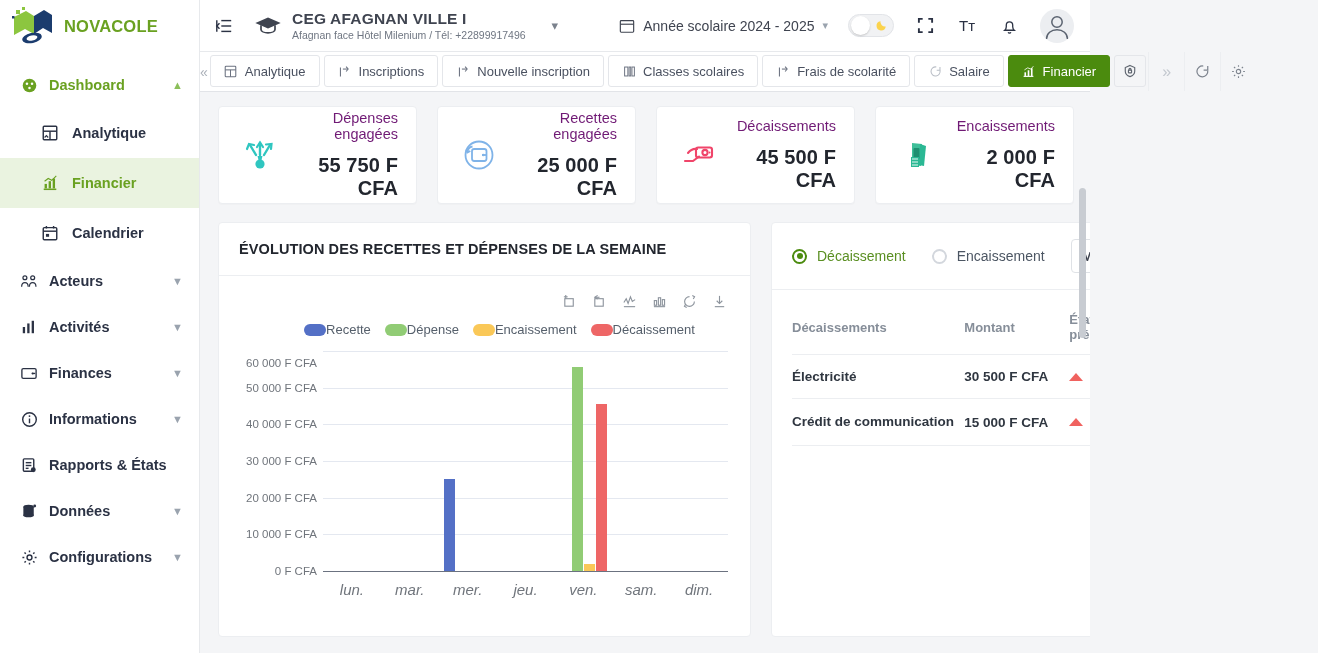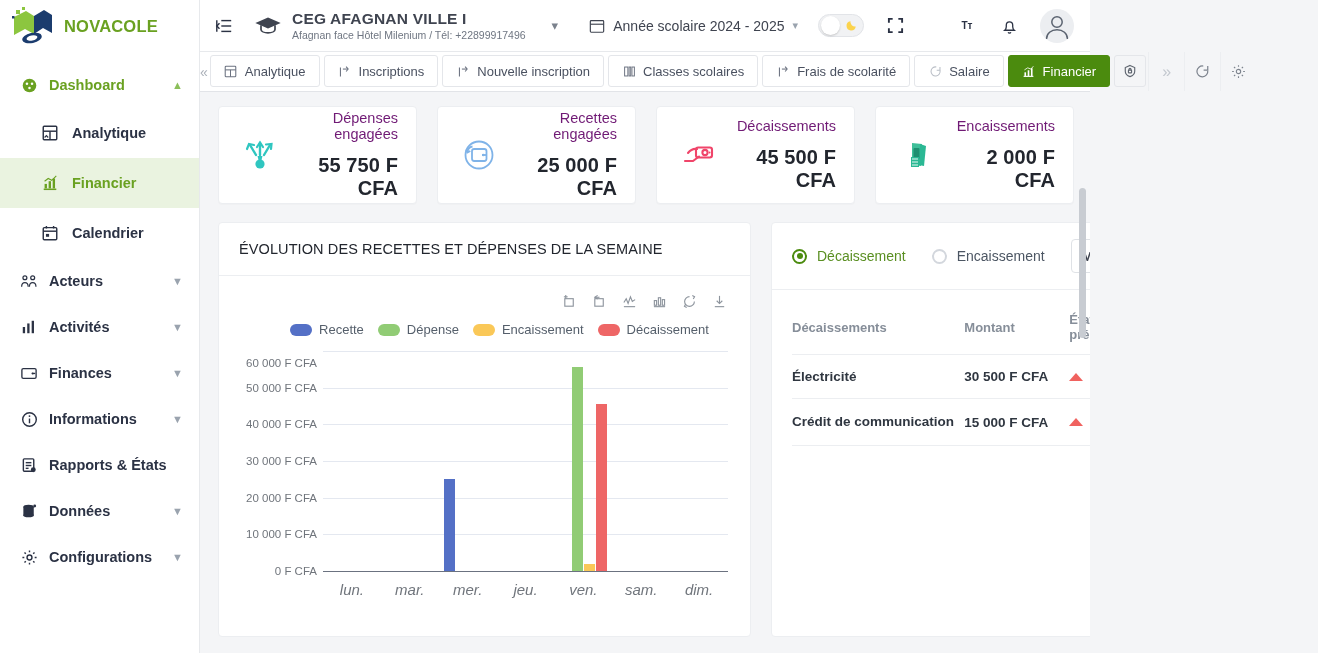--- a/index.html
+++ b/index.html
@@ -98,28 +98,28 @@
   }
   .card-ic { width: 54px; height: 54px; flex: 0 0 54px; display:flex; align-items:center; justify-content:center; }
   .card-txt { flex: 1; text-align: right; }
   .card-label { font-size: 14.5px; color: #701a75; font-weight: 500; }
   .card-value { font-size: 20px; color: #22262e; font-weight: bold; margin-top: 12px; letter-spacing: .1px; }
 
   .panels { display: flex; gap: 20px; margin-top: 18px; }
   .panel-left { width: 533px; flex: 0 0 533px; background:#fff; border:1px solid #eceef1; border-radius:4px; }
   .panel-right { flex: 1; background:#fff; border:1px solid #eceef1; border-radius:4px; }
 
-  .panel-title { padding: 18px 20px; font-size: 14.5px; font-weight: normal; color: #22262e; border-bottom: 1px solid #eceef1; letter-spacing: .1px; }
+  .panel-title { padding: 18px 20px; font-size: 14.5px; font-weight: bold; color: #22262e; border-bottom: 1px solid #eceef1; letter-spacing: .1px; }
 
   .chart-wrap { padding: 10px 12px 0 12px; position: relative; height: 360px; }
   .chart-tools { display:flex; justify-content:flex-end; gap: 12px; padding: 6px 10px 0 0; color:#8d949d; }
   .chart-tools .ci { width: 18px; height: 18px; display:flex; align-items:center; justify-content:center; cursor:pointer; }
 
   .legend { display:flex; gap: 14px; justify-content:center; align-items:center; margin-top: 12px; padding-left: 30px; }
-  .lg { display:flex; align-items:center; gap: 7px; font-size: 13px; color: #555f6b; }
+  .lg { display:flex; align-items:center; font-size: 13px; color: #555f6b; }
   .lg .sw { width: 22px; height: 12px; border-radius: 6px; }
 
   .plot { position: relative; height: 260px; margin-top: 6px; }
   .ylab { position: absolute; left: 0; width: 86px; text-align: right; font-size: 11.5px; color:#70757c; transform: translateY(-50%); }
   .grid-line { position: absolute; left: 92px; right: 10px; height: 1px; background: #e4e8f0; }
   .axis-line { position: absolute; left: 92px; right: 10px; height: 1px; background: #6b7280; }
   .xlab { position: absolute; font-size: 15px; color: #70757c; text-align: center; transform: translateX(-50%); font-style: italic; }
   .bar { position: absolute; bottom: 0; }
 
   
@@ -368,21 +368,21 @@
 
         <span class="ticon">
           <svg width="17" height="17" viewBox="0 0 18 18" fill="none" stroke="#2b3244" stroke-width="2">
             <polyline points="2,6 2,2 6,2"></polyline>
               <polyline points="12,2 16,2 16,6"></polyline>
               <polyline points="16,12 16,16 12,16"></polyline>
               <polyline points="6,16 2,16 2,12"></polyline>
           </svg>
         </span>
 
-        <span class="ticon" style="font-size:10px;font-weight:bold;margin-left:30px;">Tт</span>
+        <span class="ticon" style="font-size:15px;font-weight:normal;">Tт</span>
 
         <span class="ticon">
           <svg width="17" height="18" viewBox="0 0 18 19" fill="none" stroke="#2b3244" stroke-width="1.4">
             <path d="M4 14 h10 c-1.2-1-1.6-2-1.6-3.6 V8.6 A3.4 3.4 0 0 0 9 5.2 a3.4 3.4 0 0 0-3.4 3.4 v1.8 C5.6 12 5.2 13 4 14Z"></path>
             <path d="M7.6 16 a1.5 1.5 0 0 0 2.8 0"></path>
           </svg>
         </span>
 
         <span class="avatar">
           <svg width="34" height="34" viewBox="0 0 34 34">

